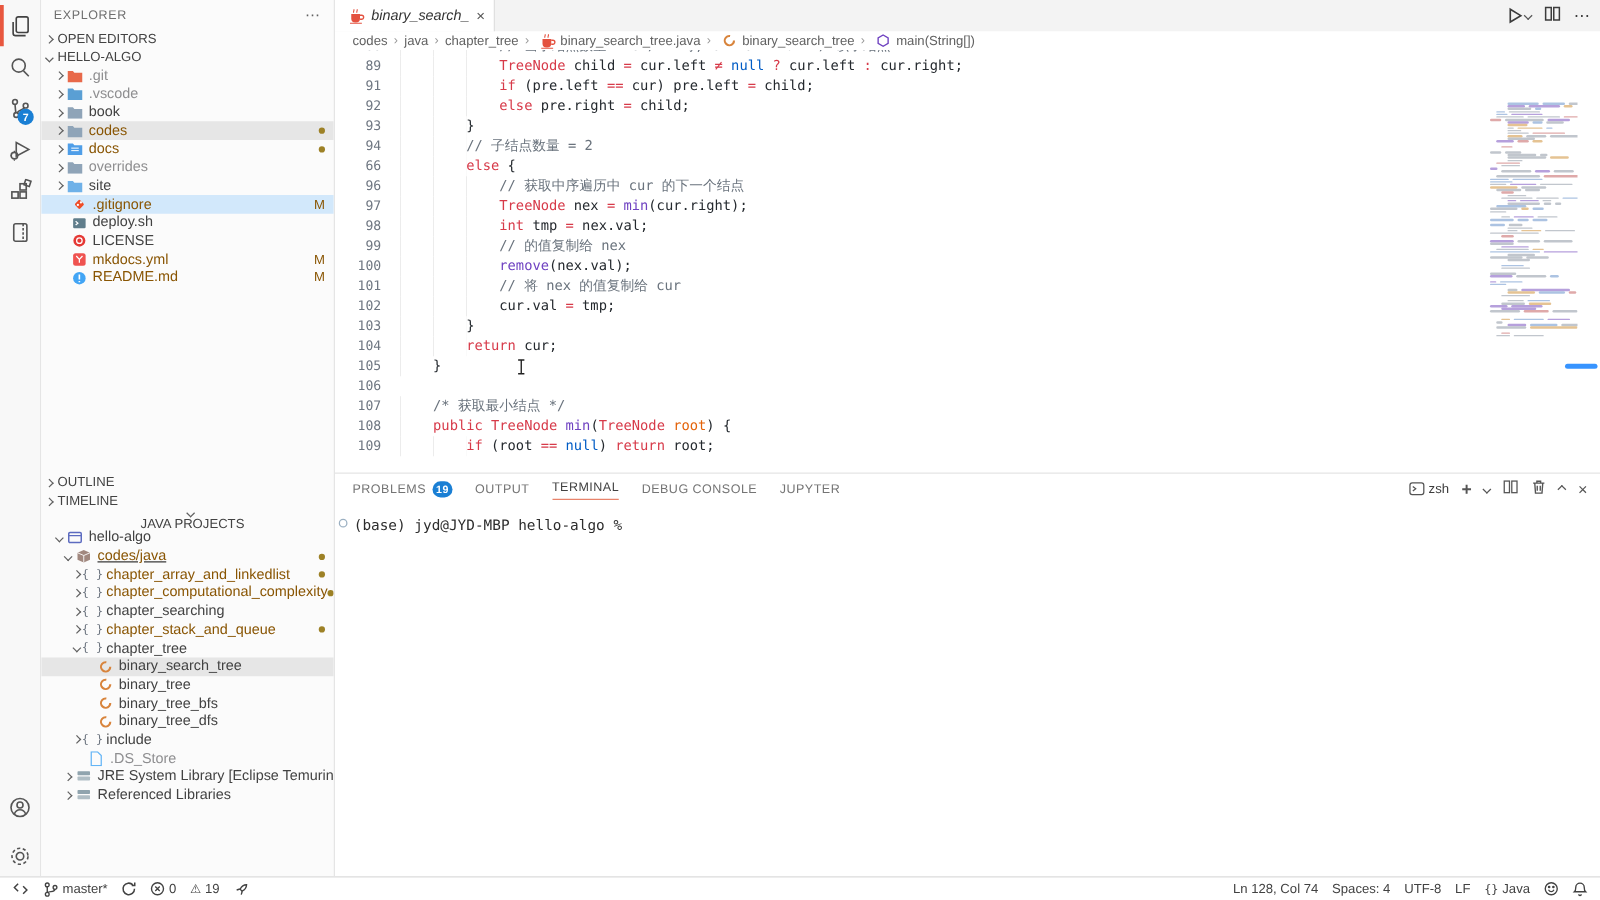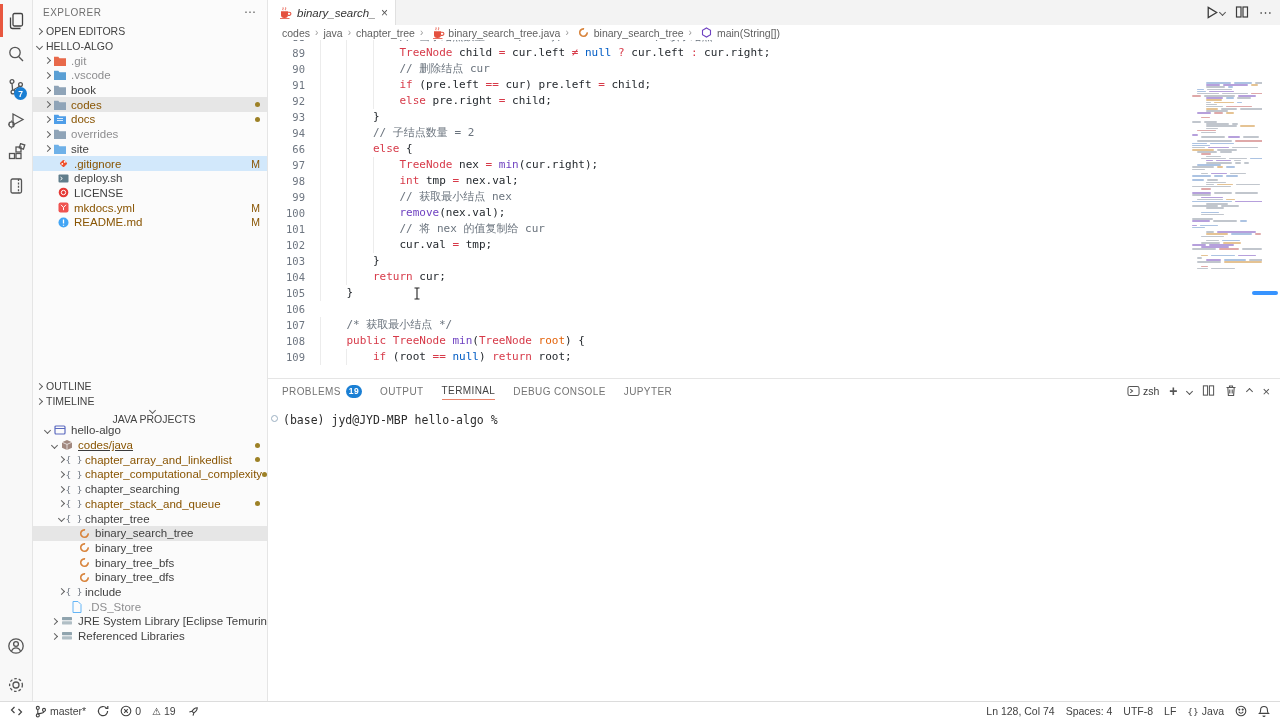--- a/index.html
+++ b/index.html
@@ -518,29 +518,29 @@
               <path d="M5.5 1l4 2.3v4.4l-4 2.3-4-2.3V3.3z" fill="none" stroke="#6f42c1" stroke-width="1.1"></path>
             </svg>
           </span>
           <span>main(String[])</span>
         </span>
       </div>
     <div class="code-area">
       <div class="codelines" id="codelines">
           <div class="cl"><span class="ln">88</span><span class="lc"><span class="ig" style="width: 79.44px;"></span><span class="tk-m">// 当子结点数量 = 0 / 1 时, child = null / 该子结点</span></span></div>
           <div class="cl"><span class="ln">89</span><span class="lc"><span class="ig" style="width: 79.44px;"></span><span class="tk-t">TreeNode</span><span class="tk-d"> child </span><span class="tk-o">=</span><span class="tk-d"> cur.left </span><span class="tk-o">≠</span><span class="tk-d"> </span><span class="tk-c">null</span><span class="tk-d"> </span><span class="tk-o">?</span><span class="tk-d"> cur.left </span><span class="tk-o">:</span><span class="tk-d"> cur.right;</span></span></div>
-          <div class="cl"><span class="ln">90</span><span class="lc"><span class="ig" style="width: 79.44px;"></span><span class="tk-m">// 删除结点 cur</span></span></div>
           <div class="cl"><span class="ln">91</span><span class="lc"><span class="ig" style="width: 79.44px;"></span><span class="tk-k">if</span><span class="tk-d"> (pre.left </span><span class="tk-o">==</span><span class="tk-d"> cur) pre.left </span><span class="tk-o">=</span><span class="tk-d"> child;</span></span></div>
           <div class="cl"><span class="ln">92</span><span class="lc"><span class="ig" style="width: 79.44px;"></span><span class="tk-k">else</span><span class="tk-d"> pre.right </span><span class="tk-o">=</span><span class="tk-d"> child;</span></span></div>
           <div class="cl"><span class="ln">93</span><span class="lc"><span class="ig" style="width: 52.96px;"></span><span class="tk-d">}</span></span></div>
           <div class="cl"><span class="ln">94</span><span class="lc"><span class="ig" style="width: 52.96px;"></span><span class="tk-m">// 子结点数量 = 2</span></span></div>
           <div class="cl"><span class="ln">66</span><span class="lc"><span class="ig" style="width: 52.96px;"></span><span class="tk-k">else</span><span class="tk-d"> {</span></span></div>
+          <div class="cl"><span class="ln">96</span><span class="lc"><span class="ig" style="width: 79.44px;"></span><span class="tk-m">// 获取中序遍历中 cur 的下一个结点</span></span></div>
           <div class="cl"><span class="ln">97</span><span class="lc"><span class="ig" style="width: 79.44px;"></span><span class="tk-t">TreeNode</span><span class="tk-d"> nex </span><span class="tk-o">=</span><span class="tk-d"> </span><span class="tk-f">min</span><span class="tk-d">(cur.right);</span></span></div>
           <div class="cl"><span class="ln">98</span><span class="lc"><span class="ig" style="width: 79.44px;"></span><span class="tk-k">int</span><span class="tk-d"> tmp </span><span class="tk-o">=</span><span class="tk-d"> nex.val;</span></span></div>
-          <div class="cl"><span class="ln">99</span><span class="lc"><span class="ig" style="width: 79.44px;"></span><span class="tk-m">// 获取最小结点 nex</span></span></div>
+          <div class="cl"><span class="ln">99</span><span class="lc"><span class="ig" style="width: 79.44px;"></span><span class="tk-m">// 的值复制给 nex</span></span></div>
           <div class="cl"><span class="ln">100</span><span class="lc"><span class="ig" style="width: 79.44px;"></span><span class="tk-f">remove</span><span class="tk-d">(nex.val);</span></span></div>
           <div class="cl"><span class="ln">101</span><span class="lc"><span class="ig" style="width: 79.44px;"></span><span class="tk-m">// 将 nex 的值复制给 cur</span></span></div>
           <div class="cl"><span class="ln">102</span><span class="lc"><span class="ig" style="width: 79.44px;"></span><span class="tk-d">cur.val </span><span class="tk-o">=</span><span class="tk-d"> tmp;</span></span></div>
           <div class="cl"><span class="ln">103</span><span class="lc"><span class="ig" style="width: 52.96px;"></span><span class="tk-d">}</span></span></div>
           <div class="cl"><span class="ln">104</span><span class="lc"><span class="ig" style="width: 52.96px;"></span><span class="tk-k">return</span><span class="tk-d"> cur;</span></span></div>
           <div class="cl"><span class="ln">105</span><span class="lc"><span class="ig" style="width: 26.48px;"></span><span class="tk-d">}</span></span></div>
           <div class="cl"><span class="ln">106</span><span class="lc"><span class="ig" style="width: 0px;"></span></span></div>
           <div class="cl"><span class="ln">107</span><span class="lc"><span class="ig" style="width: 26.48px;"></span><span class="tk-m">/* 获取最小结点 */</span></span></div>
           <div class="cl"><span class="ln">108</span><span class="lc"><span class="ig" style="width: 26.48px;"></span><span class="tk-k">public</span><span class="tk-d"> </span><span class="tk-t">TreeNode</span><span class="tk-d"> </span><span class="tk-f">min</span><span class="tk-d">(</span><span class="tk-t">TreeNode</span><span class="tk-d"> </span><span class="tk-p">root</span><span class="tk-d">) {</span></span></div>
           <div class="cl"><span class="ln">109</span><span class="lc"><span class="ig" style="width: 52.96px;"></span><span class="tk-k">if</span><span class="tk-d"> (root </span><span class="tk-o">==</span><span class="tk-d"> </span><span class="tk-c">null</span><span class="tk-d">) </span><span class="tk-k">return</span><span class="tk-d"> root;</span></span></div>

